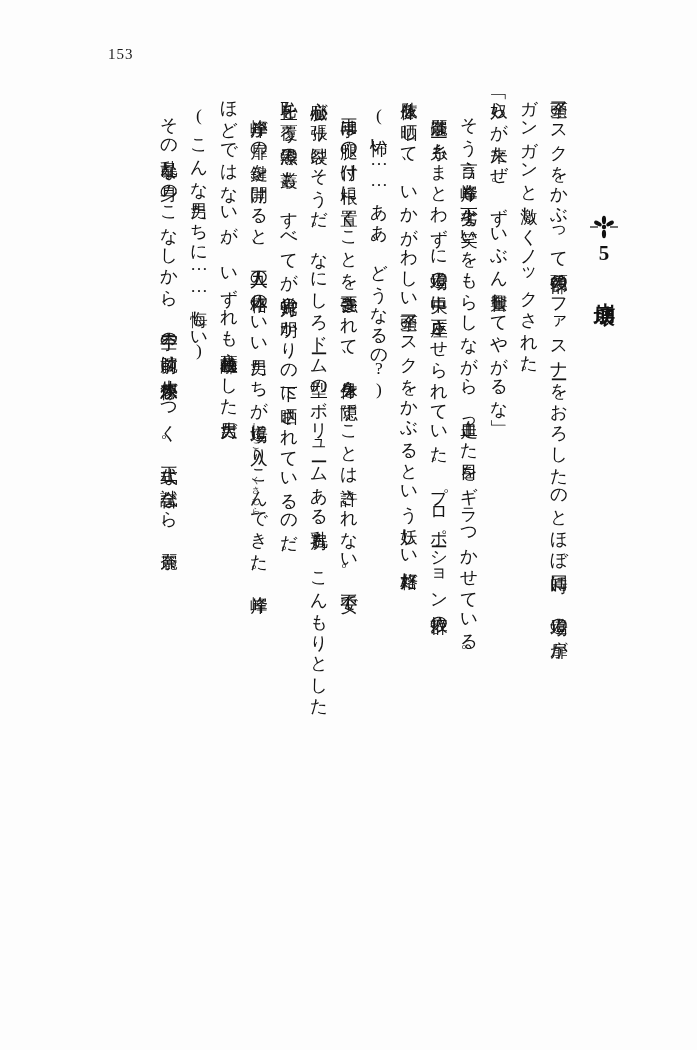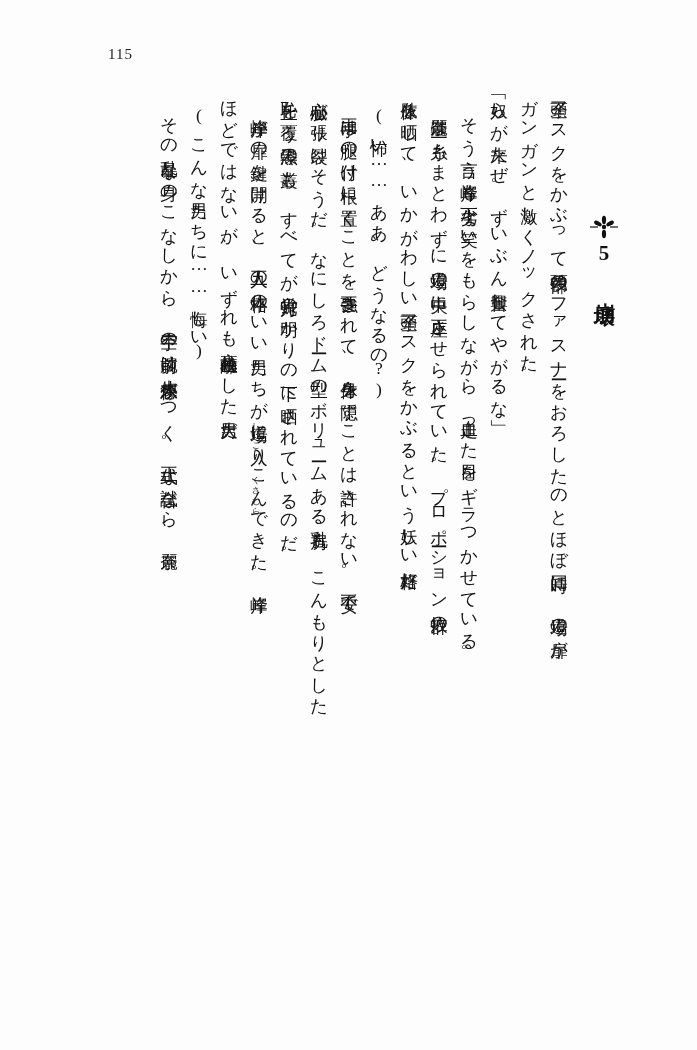--- a/index.html
+++ b/index.html
@@ -105,21 +105,21 @@
     letter-spacing: 0.5px;
     line-height: 1;
     color: #333;
   }
 </style>
 </head>
 <body>
 
 <div class="page">
 
-  <div class="page-number">115</div>
+  <div class="page-number">153</div>
 
   <div class="chapter-block">
     <div class="chapter-ornament">
       <svg width="34" height="24" viewBox="0 0 34 24" aria-hidden="true">
         <g fill="#111111">
           <ellipse cx="17" cy="5" rx="2.1" ry="4.2"></ellipse>
           <ellipse cx="17" cy="5" rx="2.1" ry="4.2" transform="rotate(60 17 12)"></ellipse>
           <ellipse cx="17" cy="5" rx="2.1" ry="4.2" transform="rotate(-60 17 12)"></ellipse>
           <ellipse cx="17" cy="19" rx="2.1" ry="4.2"></ellipse>
           <circle cx="17" cy="12" r="2.2"></circle>

